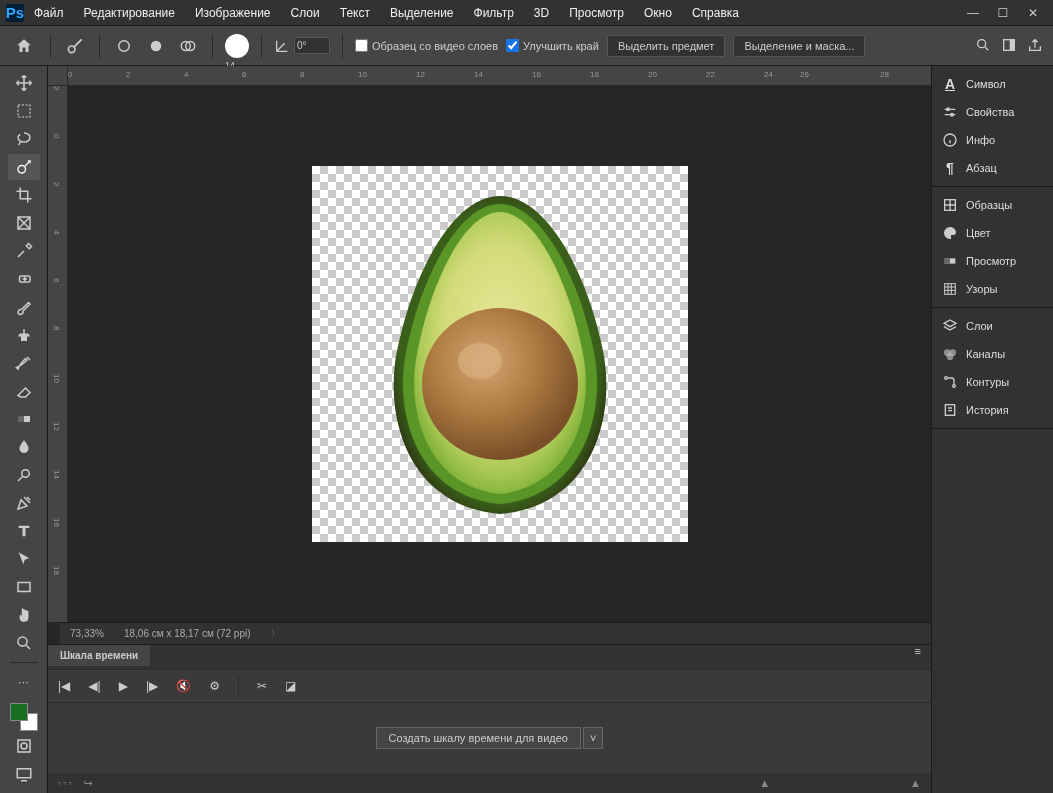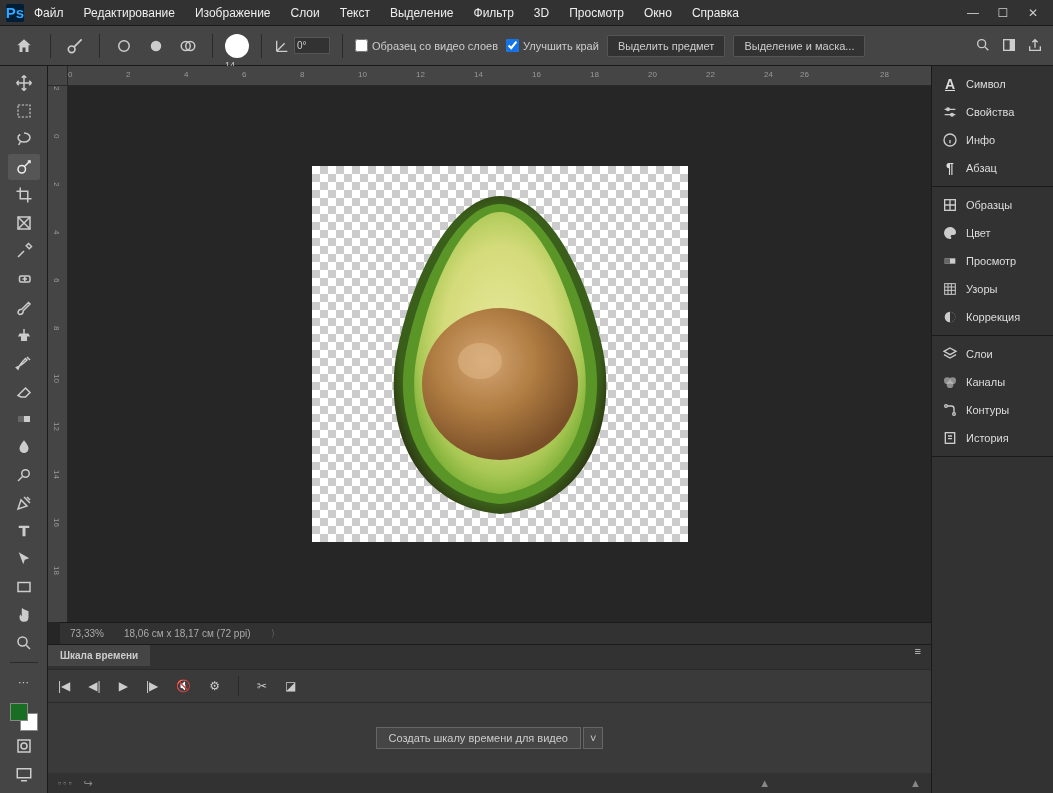--- a/index.html
+++ b/index.html
@@ -465,29 +465,20 @@
         </div>
         <div class="panel-row">
           <span class="picon">
             <svg viewBox="0 0 24 24" width="16" height="16" fill="none" stroke="#ccc" stroke-width="1.5">
               <rect x="4" y="4" width="16" height="16"></rect>
               <path d="M9 4v16M14 4v16M4 9h16M4 14h16"></path>
             </svg>
           </span>
           <span>Узоры</span>
         </div>
-        <div class="panel-row">
-          <span class="picon">
-            <svg viewBox="0 0 24 24" width="16" height="16" fill="#ccc">
-              <circle cx="12" cy="12" r="8"></circle>
-              <path d="M12 4a8 8 0 010 16z" fill="#323232"></path>
-            </svg>
-          </span>
-          <span>Коррекция</span>
-        </div>
       </div>
     <div class="panel-group" id="pg3">
         <div class="panel-row">
           <span class="picon">
             <svg viewBox="0 0 24 24" width="16" height="16" fill="none" stroke="#ccc" stroke-width="2">
               <path d="M12 3l9 5-9 5-9-5zM3 13l9 5 9-5"></path>
             </svg>
           </span>
           <span>Слои</span>
         </div>

